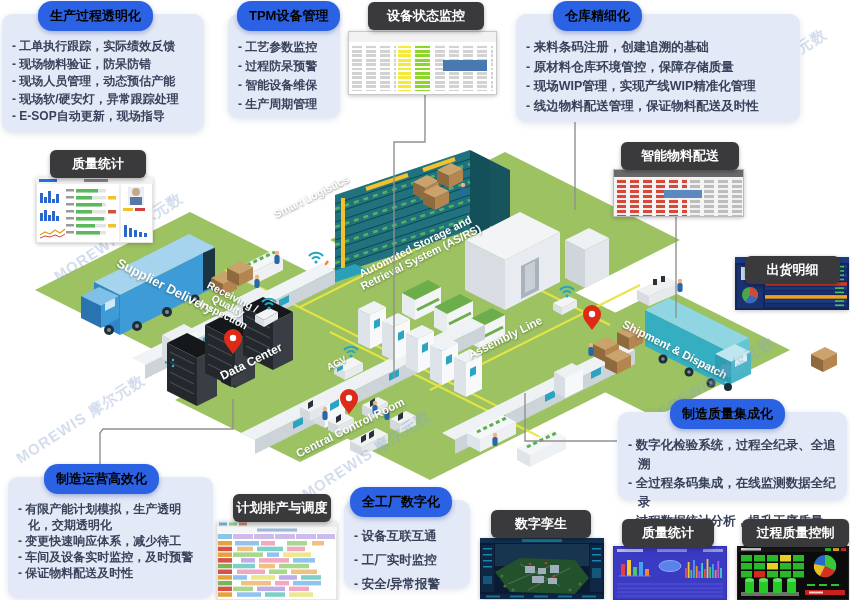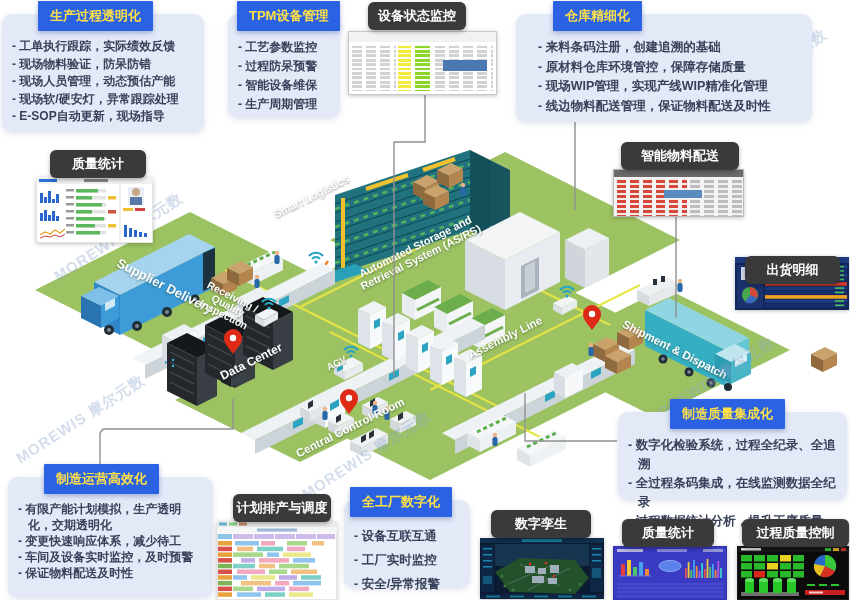--- a/index.html
+++ b/index.html
@@ -1,22 +1,22 @@
 <!DOCTYPE html>
 <html><head>
 <meta charset="utf-8">
 <style>
   html,body{margin:0;padding:0;background:#fff;}
   #canvas{position:relative;width:850px;height:600px;background:#fff;overflow:hidden;
           font-family:"Liberation Sans","DejaVu Sans",sans-serif;}
   
   .card{position:absolute;background:#e3e9f6;border-radius:10px;
         box-shadow:0 2px 6px rgba(100,120,160,.20);z-index:4;}
-  .pill{position:absolute;top:-13px;background:#2b62e3;color:#fde047;font-weight:bold;
-        font-size:13px;padding:6px 12px;border-radius:1px;white-space:nowrap;text-align:center;
+  .pill{position:absolute;top:-13px;background:#2b62e3;color:#000000;font-weight:bold;
+        font-size:13px;padding:6px 12px;border-radius:14px;white-space:nowrap;text-align:center;
         box-shadow:0 2px 5px rgba(30,60,160,.35);}
   .card ul{margin:0;padding:24px 8px 6px 10px;list-style:none;}
   .card li{font-size:12px;font-weight:bold;color:#39425a;line-height:17.5px;
            padding-left:10px;text-indent:-10px;}
   .card-tpm li{line-height:19px;}
   .card-wh li{font-size:12.5px;line-height:19.5px;}
   .card-qi li{font-size:12.5px;line-height:19px;}
   .card-op li{line-height:16px;}
   .card-df li{font-size:12.5px;line-height:24px;}
   
@@ -446,21 +446,21 @@
   <div class="card card-tpm" style="left:228px;top:14px;width:112px;height:104px;">
     <div class="pill" style="left:9px;">TPM设备管理</div>
     <ul>
       <li>- 工艺参数监控</li>
       <li>- 过程防呆预警</li>
       <li>- 智能设备维保</li>
       <li>- 生产周期管理</li>
     </ul>
   </div>
 
-  <div class="card card-wh" style="left:516px;top:14px;width:284px;height:108px;padding-left:12px;">
+  <div class="card card-wh" style="left:516px;top:14px;width:284px;height:108px;">
     <div class="pill" style="left:37px;">仓库精细化</div>
     <ul>
       <li>- 来料条码注册，创建追溯的基础</li>
       <li>- 原材料仓库环境管控，保障存储质量</li>
       <li>- 现场WIP管理，实现产线WIP精准化管理</li>
       <li>- 线边物料配送管理，保证物料配送及时性</li>
     </ul>
   </div>
 
   <div class="card card-qi" style="left:618px;top:412px;width:229px;height:88px;">
@@ -484,21 +484,21 @@
 
   <div class="card card-df" style="left:344px;top:500px;width:126px;height:88px;">
     <div class="pill" style="left:6px;">全工厂数字化</div>
     <ul>
       <li>- 设备互联互通</li>
       <li>- 工厂实时监控</li>
       <li>- 安全/异常报警</li>
     </ul>
   </div>
 
-  <div class="blab" style="left:368px;top:2px;width:98px;">设备状态监控</div>
+  <div class="blab" style="left:368px;top:2px;width:116px;">设备状态监控</div>
   <div class="shot" style="left:348px;top:31px;">
     <div class="t-equip"></div>
   </div>
 
   <div class="blab" style="left:50px;top:150px;width:96px;">质量统计</div>
   <div class="shot" style="left:36px;top:177px;">
     <svg width="117" height="66" viewBox="0 0 117 66">
       <rect width="117" height="66" fill="#fff" stroke="#c9c9c9"></rect>
       <rect width="117" height="7" fill="#f2f2f2"></rect>
       <rect x="3" y="2" width="18" height="3" fill="#2a6fd6"></rect>

